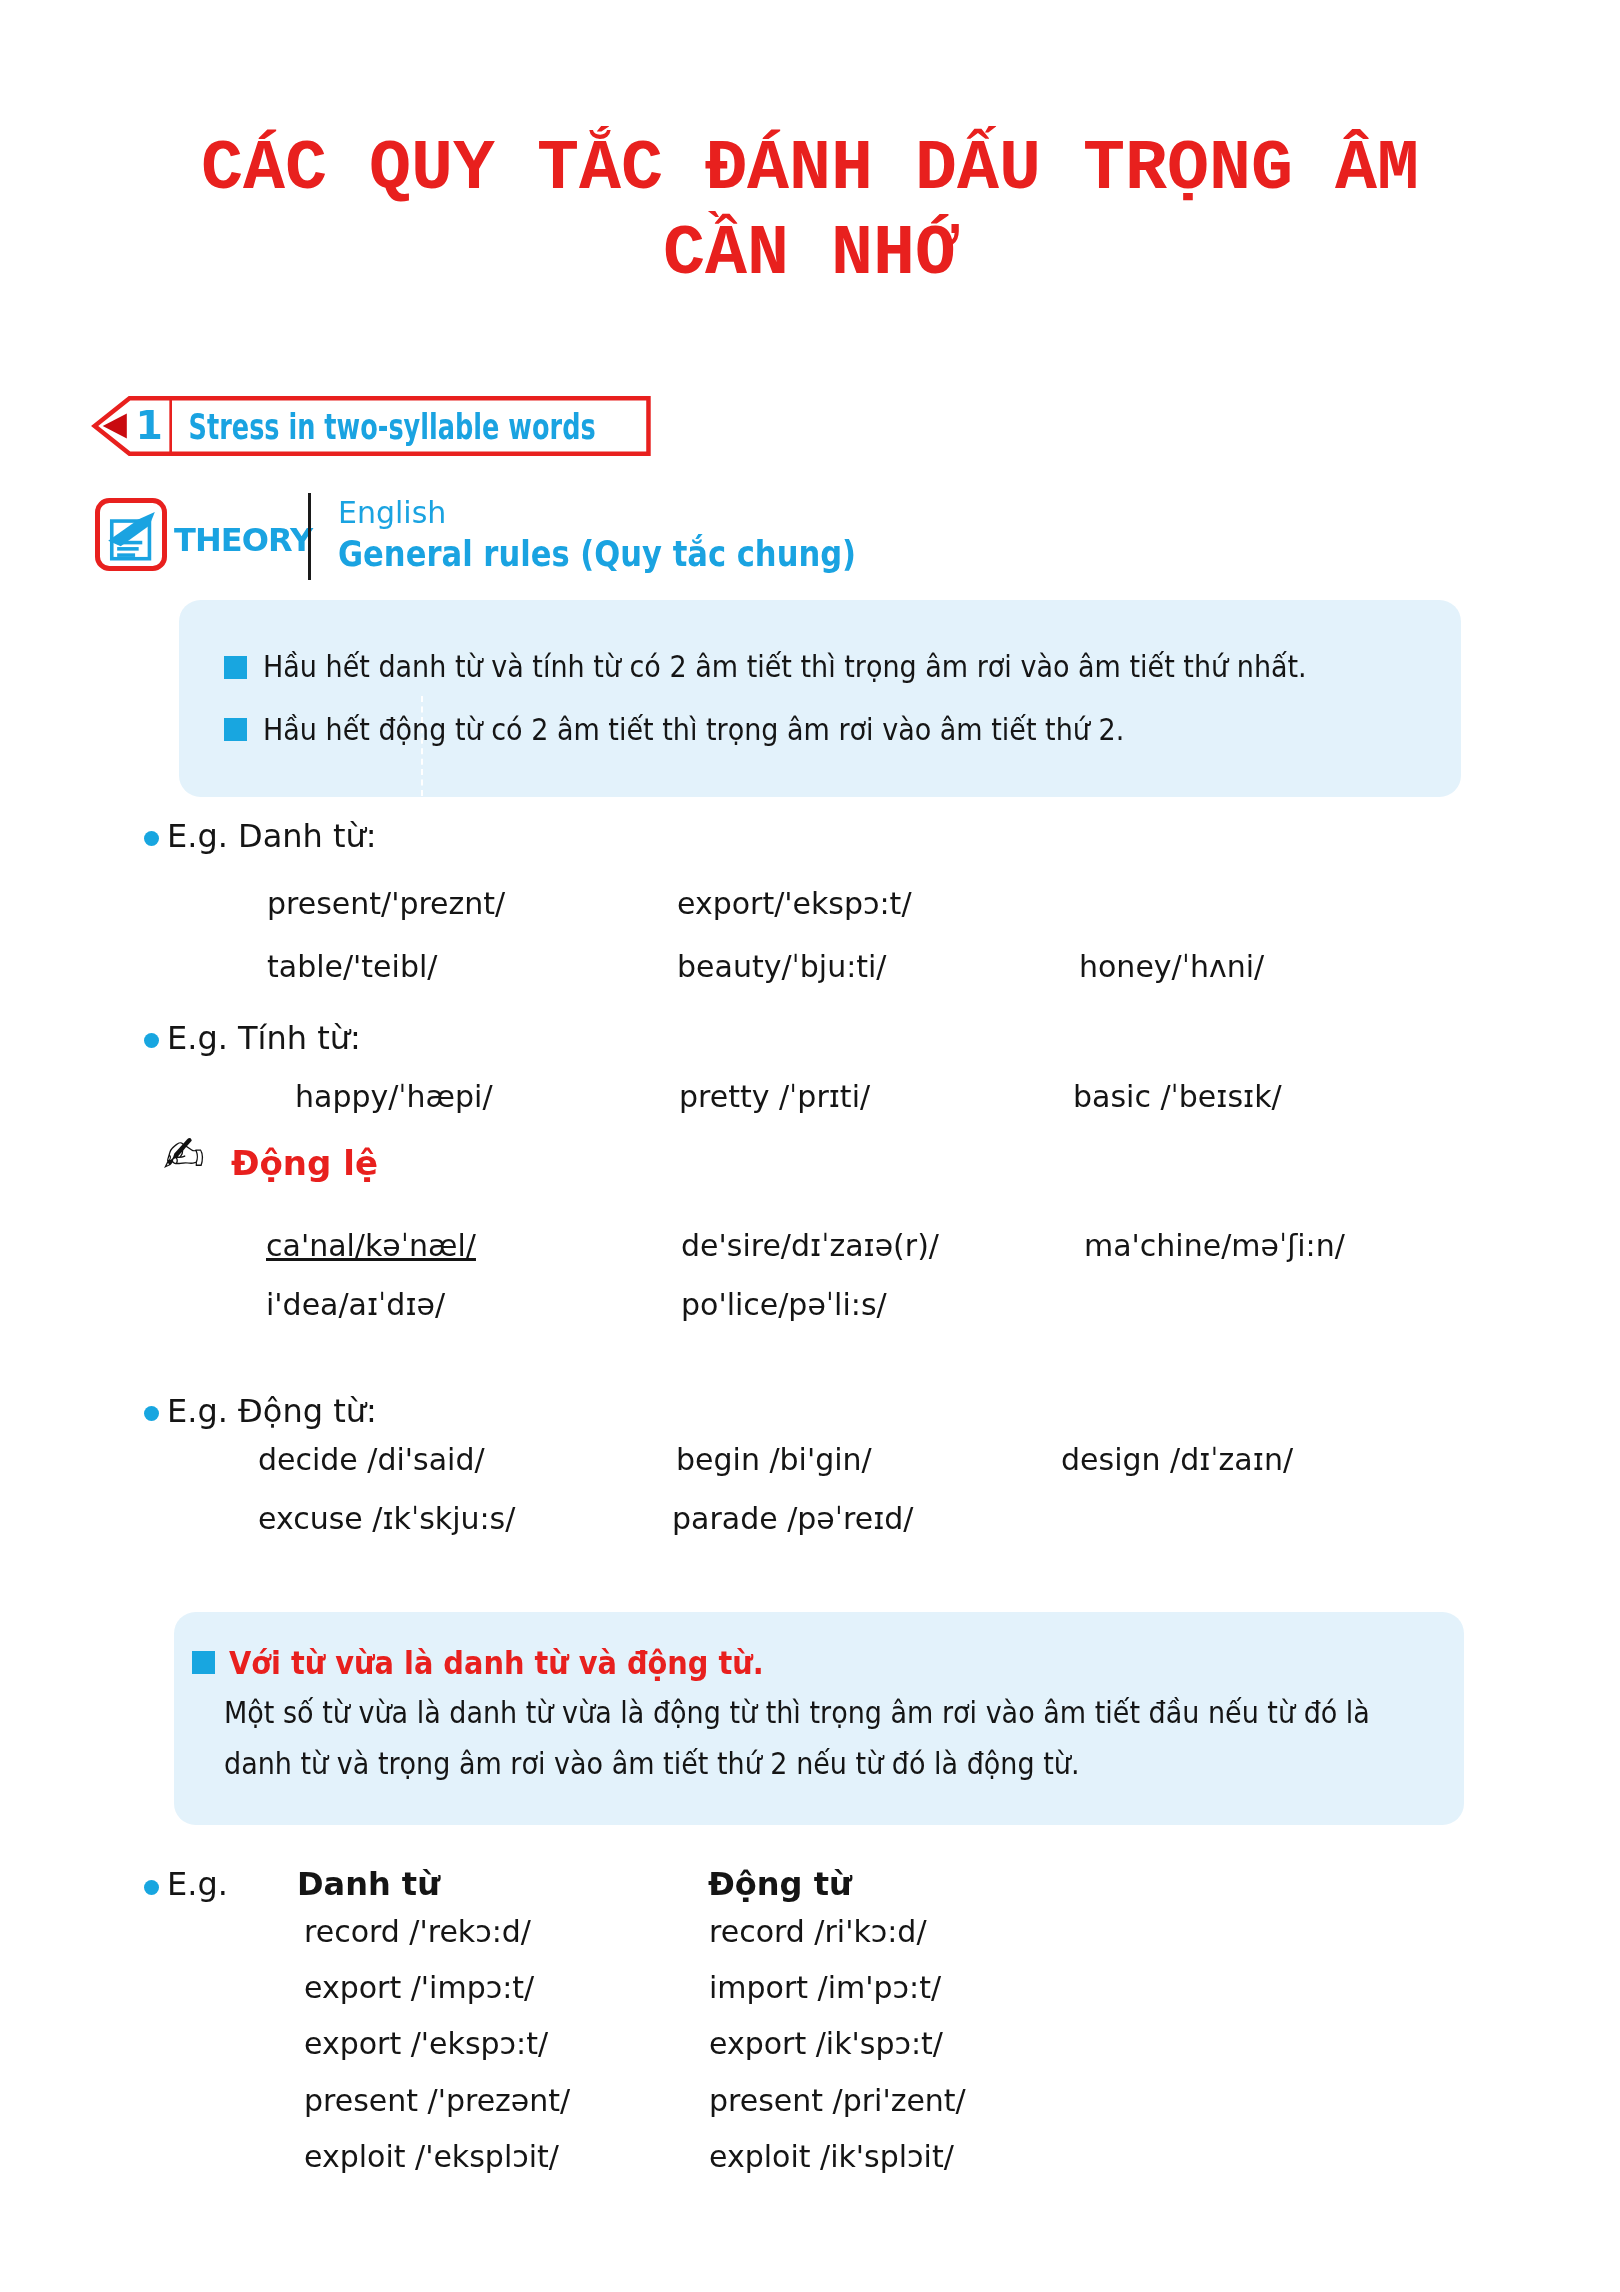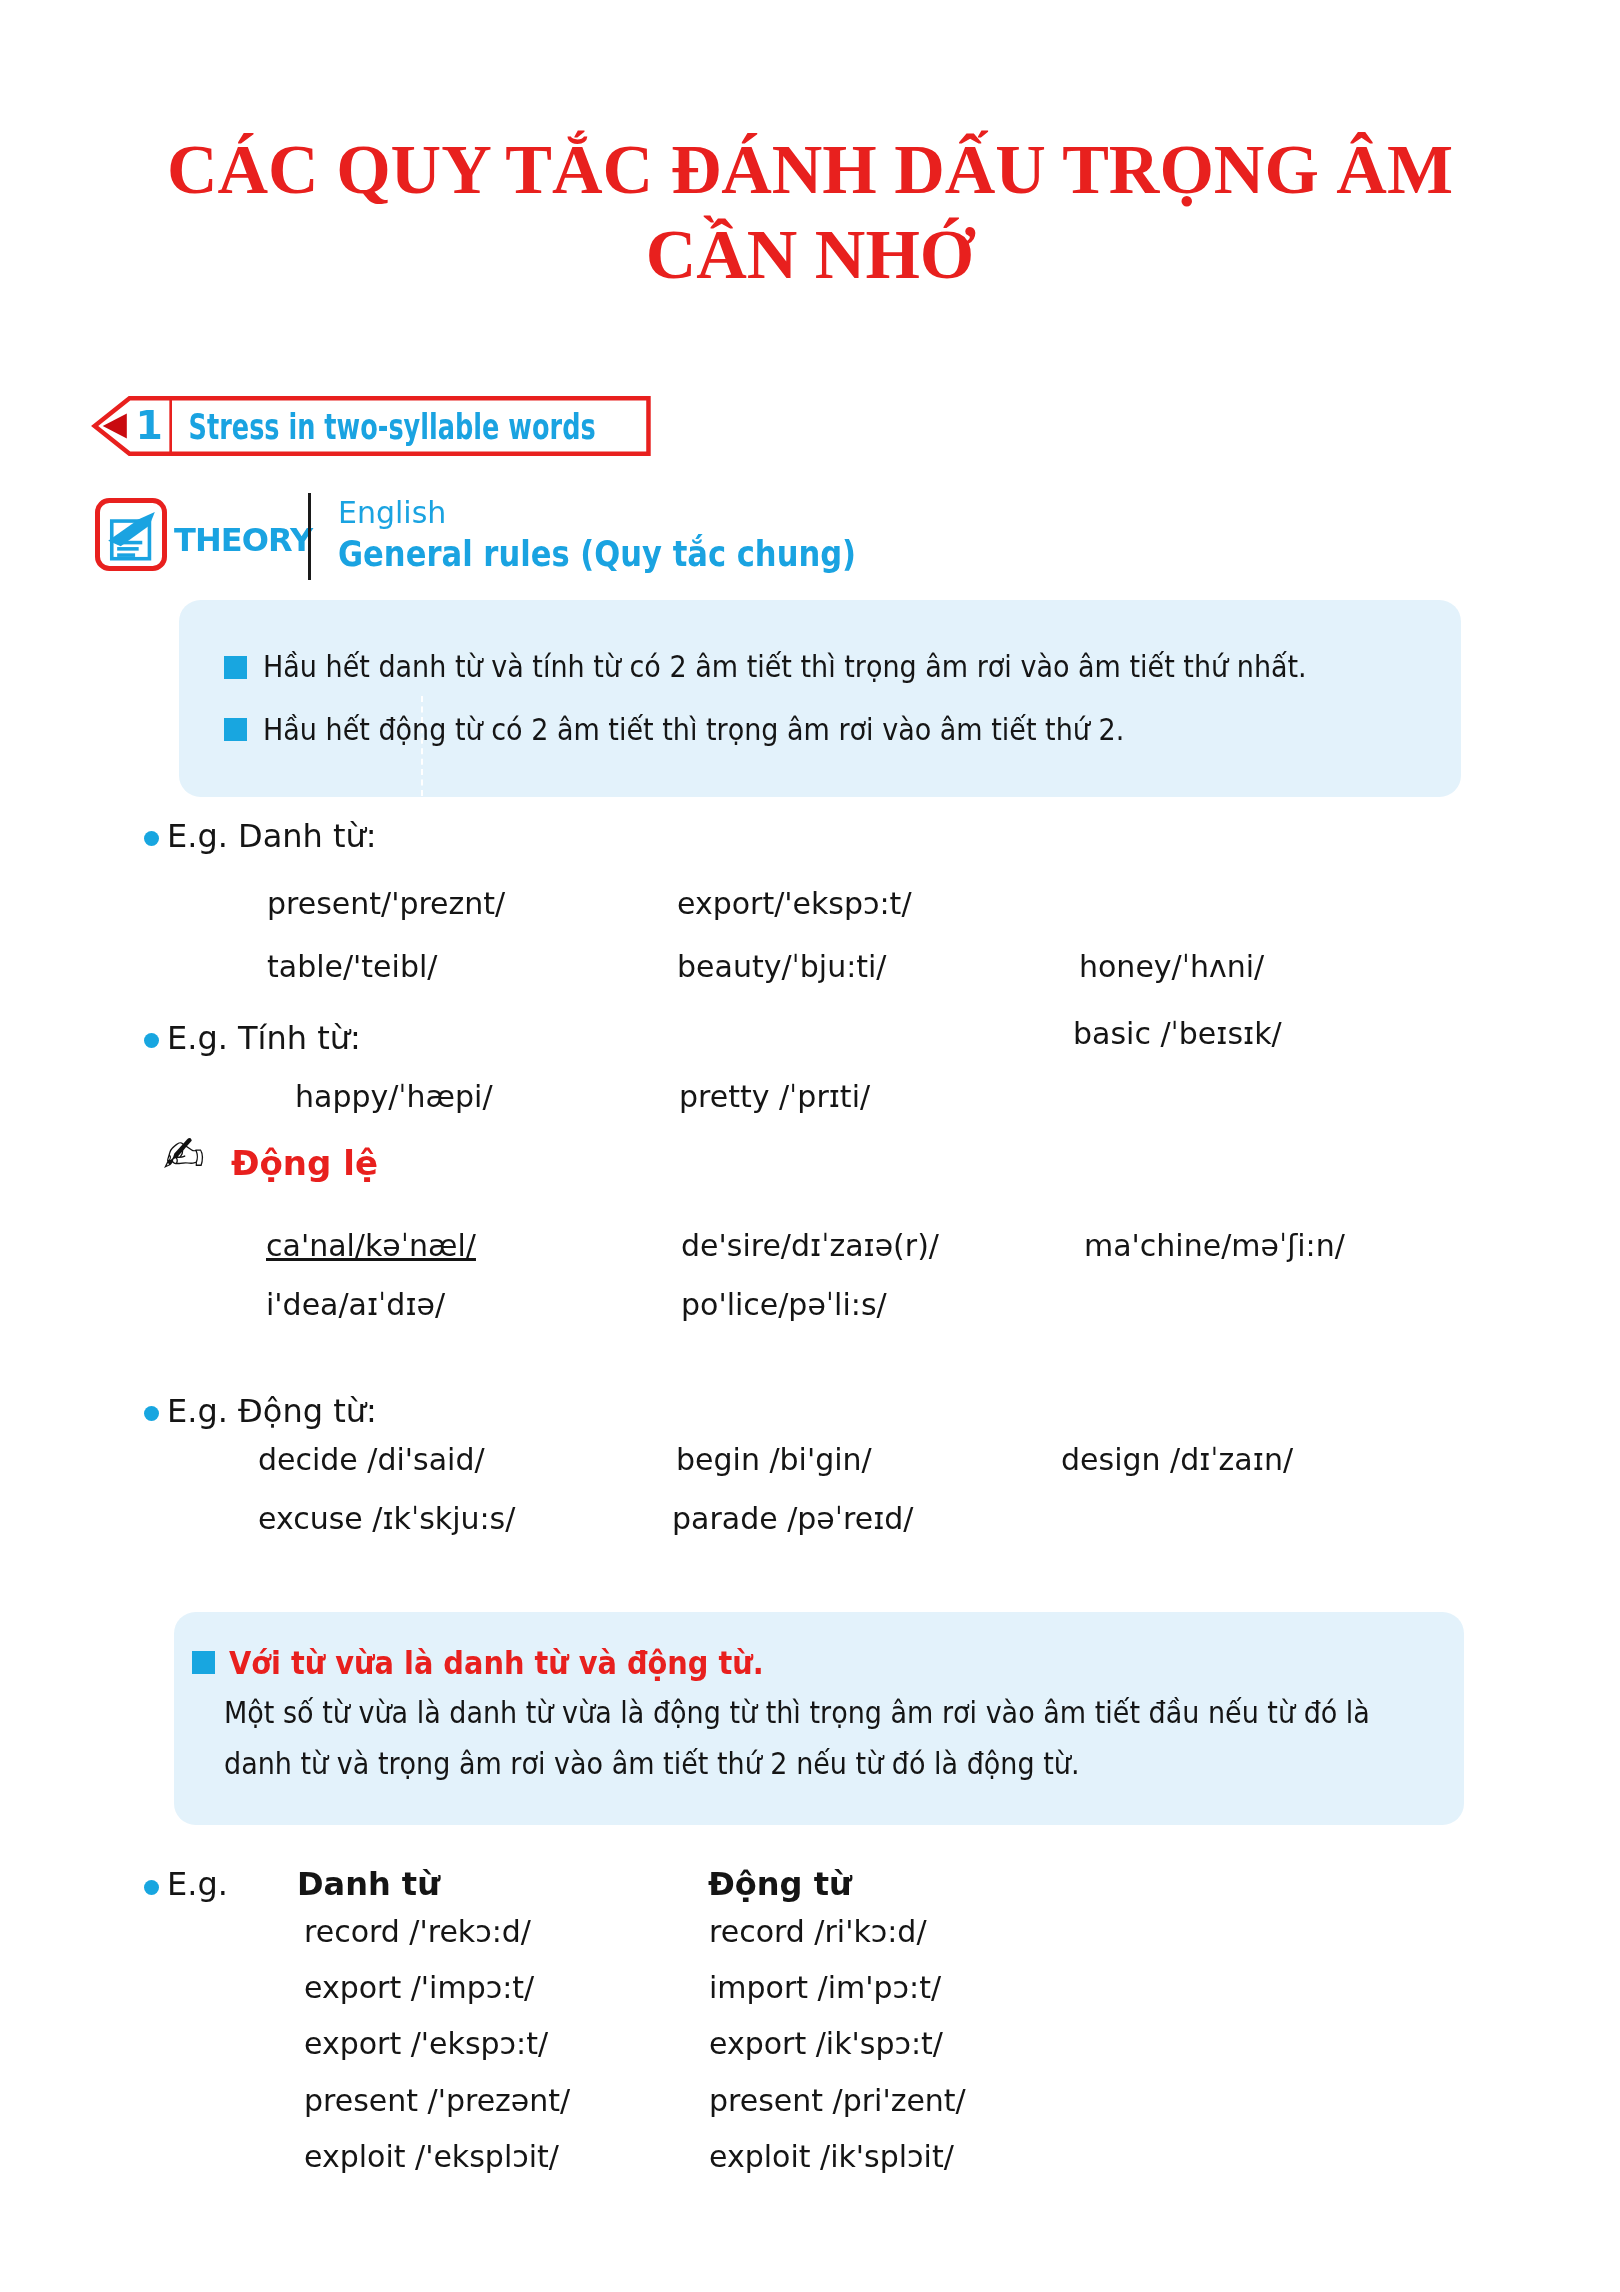--- a/index.html
+++ b/index.html
@@ -1,20 +1,20 @@
 <!DOCTYPE html>
 <html style="font-size:14.3px"><head>
 <meta charset="utf-8">
 <style>
   html,body{margin:0;padding:0;background:#ffffff;}
   .page{position:relative;width:1620px;height:2293px;background:#fff;overflow:hidden;
         font-family:"DejaVu Sans","Liberation Sans",sans-serif;color:#151515;}
   .abs{position:absolute;white-space:nowrap;line-height:1;}
   .title{top:127px;left:0;width:1620px;text-align:center;
-         font-family:Liberation Serif, serif;font-weight:bold;
+         font-family:Liberation Mono, monospace;font-weight:bold;
          font-size:70px;line-height:1.22;color:#e8201e;}
   .blue{color:#1aa3e1;}
   .red{color:#e8201e;}
   .bold{font-weight:bold;}
   .cell{font-size:30px;}
   .lbl{font-size:32px;}
   .hdr{font-size:32px;font-weight:bold;}
   .cond{transform:scaleX(.9);transform-origin:left top;}
   .cond85{transform:scaleX(.85);transform-origin:left top;}
   .sq{width:23px;height:23px;background:#18a6e0;}
@@ -74,21 +74,21 @@
   <div class="abs cell" style="left:267px;top:889px;">present/'preznt/</div>
   <div class="abs cell" style="left:677px;top:889px;">export/'ekspɔ:t/</div>
   <div class="abs cell" style="left:267px;top:952px;">table/'teibl/</div>
   <div class="abs cell" style="left:677px;top:952px;">beauty/ˈbju:ti/</div>
   <div class="abs cell" style="left:1079px;top:952px;">honey/ˈhʌni/</div>
 
   <div class="abs dot" style="left:144px;top:1033px;"></div>
   <div class="abs lbl" style="left:167px;top:1022px;">E.g. Tính từ:</div>
   <div class="abs cell" style="left:267px;top:1082px;margin-left:28px;">happy/ˈhæpi/</div>
   <div class="abs cell" style="left:679px;top:1082px;">pretty /ˈprɪti/</div>
-  <div class="abs cell" style="left:1073px;top:1019px;">basic /ˈbeɪsɪk/</div>
+  <div class="abs cell" style="left:1073px;top:1082px;">basic /ˈbeɪsɪk/</div>
 
   <span class="abs hand" style="left:163px;top:1130px;">✍</span>
   <div class="abs red bold" style="left:231px;top:1146px;font-size:34px;">Động lệ</div>
   <div class="abs cell" style="left:266px;top:1231px;text-decoration:underline;">ca'nal/kəˈnæl/</div>
   <div class="abs cell" style="left:681px;top:1231px;">de'sire/dɪˈzaɪə(r)/</div>
   <div class="abs cell" style="left:1084px;top:1231px;">ma'chine/məˈʃi:n/</div>
   <div class="abs cell" style="left:266px;top:1290px;">i'dea/aɪˈdɪə/</div>
   <div class="abs cell" style="left:681px;top:1290px;">po'lice/pəˈli:s/</div>
 
   <div class="abs dot" style="left:144px;top:1406px;"></div>

